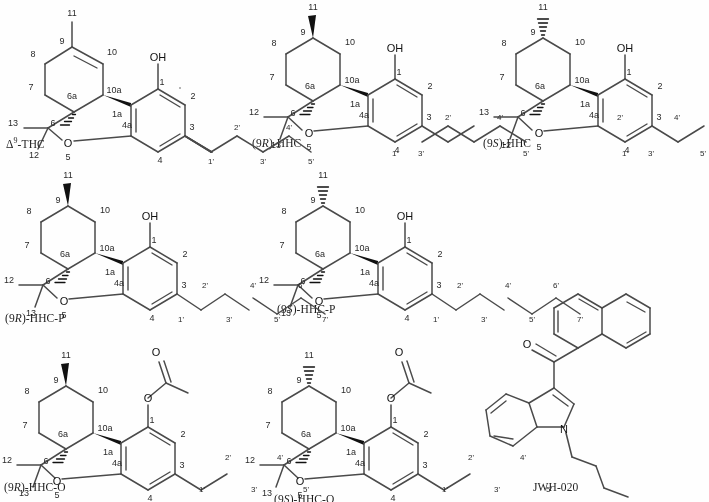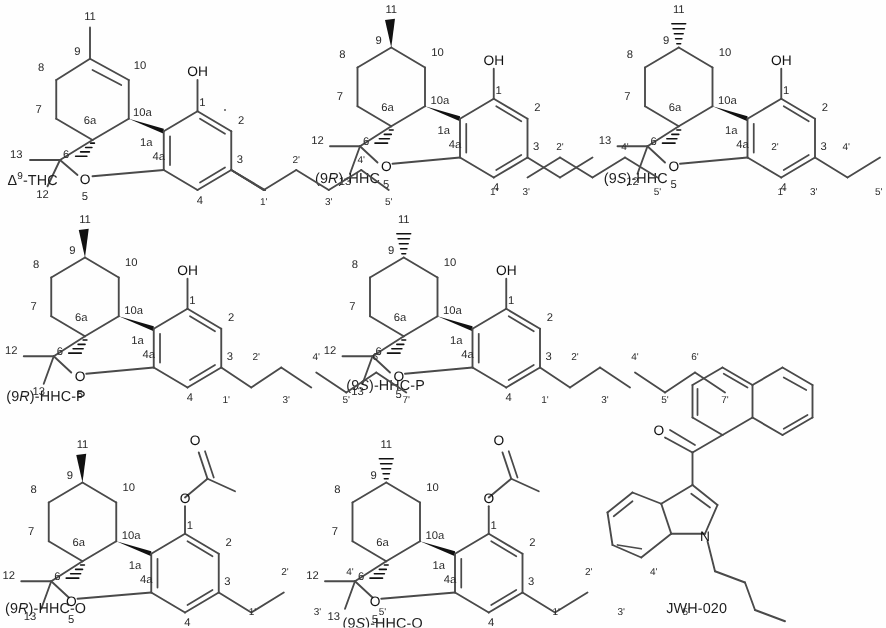--- a/index.html
+++ b/index.html
@@ -10,21 +10,21 @@
     color:#1a1a1a;
     overflow:hidden;
     position:relative;
   }
   .figure{position:absolute;left:0;top:0;width:709px;height:502px;}
   .cell{position:absolute;}
   .cell svg{display:block;overflow:visible;}
   .caption{
     position:absolute;
     font-size:11.5px;
-    font-family:Liberation Sans, sans-serif;
+    font-family:Liberation Serif, serif;
     color:#1d1d1d;
     white-space:nowrap;
     letter-spacing:0.1px;
   }
   .caption i{font-style:italic;}
   .caption sup{font-size:8px;vertical-align:super;}
   
   text{font-family:"Liberation Sans", sans-serif;fill:#2a2a2a;}
   .lbl{font-size:9px;}
   .lbl-sm{font-size:8px;}

